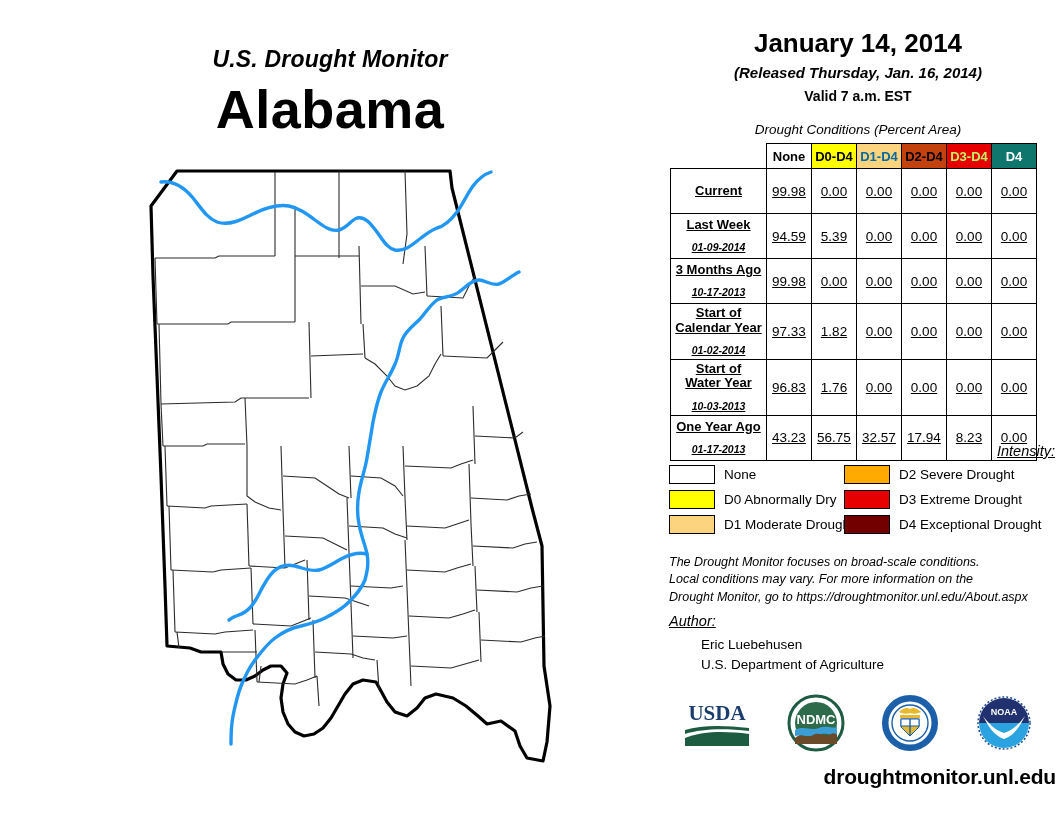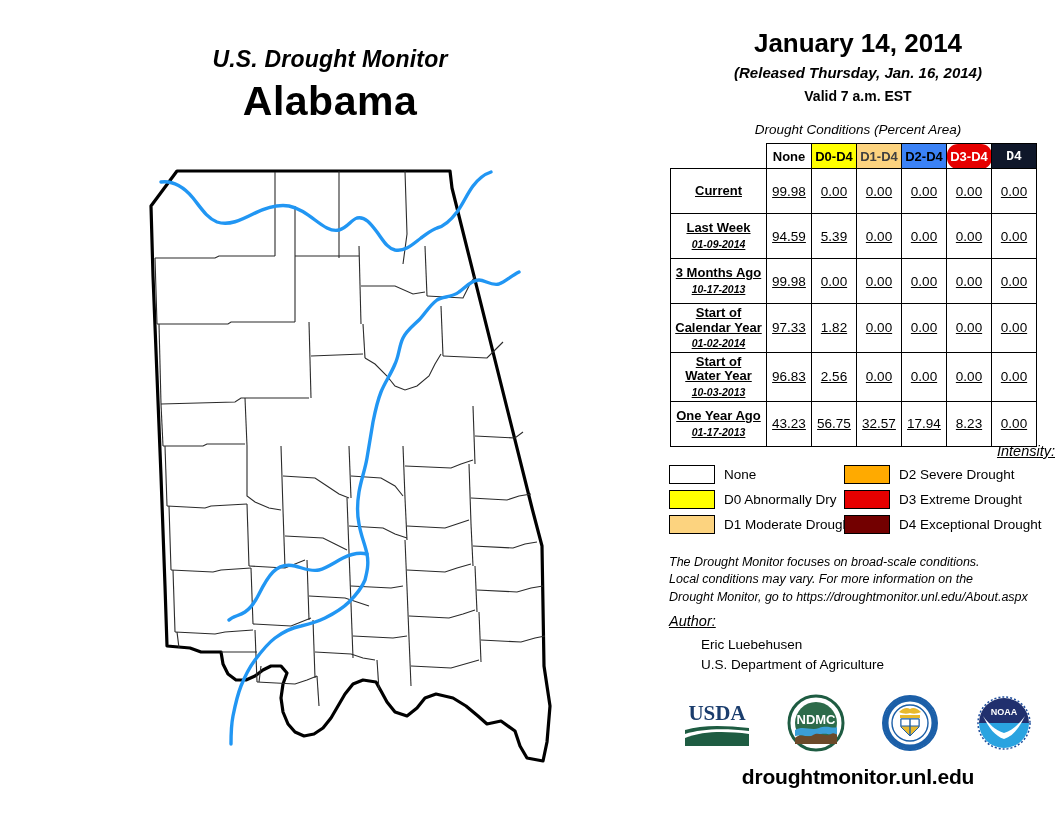--- a/index.html
+++ b/index.html
@@ -21,21 +21,21 @@
   }
   .dm-title {
     position: absolute; left: 0; top: 30px; width: 660px;
     text-align: center;
     font-size: 23px; font-weight: bold; font-style: italic;
     letter-spacing: .2px;
   }
   .state-title {
     position: absolute; left: 0; top: 62px; width: 660px;
     text-align: center;
-    font-size: 41px; font-weight: bold;
+    font-size: 54px; font-weight: bold;
     letter-spacing: .5px;
   }
   .map-wrap {
     position: absolute; left: 95px; top: 130px;
     width: 500px; height: 650px;
   }
   .map-wrap svg { display: block; width: 100%; height: 100%; }
 
   
   .right-panel {
@@ -95,21 +95,21 @@
     font-weight: bold;
     font-size: 13px;
     line-height: 1.12;
     padding: 2px 2px;
   }
   .rowlab .sub {
     display: block;
     font-size: 10.5px;
     font-weight: bold;
     font-style: italic;
-    margin-top: 3px;
+    margin-top: 10px;
   }
 
   
   .intensity-zone {
     position: absolute; left: 9px; top: 443px; width: 386px;
   }
   .intensity-title {
     font-size: 14.5px; font-style: italic; font-weight: normal;
     text-decoration: underline;
     margin-bottom: 6px;
@@ -149,21 +149,21 @@
   }
 
   
   .logos {
     position: absolute; left: 0px; top: 690px; width: 396px; height: 70px;
     display: flex; align-items: center; justify-content: center; gap: 36px;
   }
   .logo { flex: 0 0 auto; }
   .site-url {
     position: absolute; left: 0; top: 765px; width: 396px;
-    text-align: center;
+    text-align: right;
     font-size: 21px; font-weight: bold; letter-spacing: -.2px;
   }
 </style>
 </head>
 <body>
 
 <div class="page">
 
   <div class="left-panel">
 
@@ -339,24 +339,24 @@
           <col class="c-data">
             <col class="c-data">
             <col class="c-data">
             <col class="c-data">
         </colgroup>
         <thead>
           <tr>
             <th class="corner"></th>
           <th style="background: rgb(255, 255, 255); color: rgb(0, 0, 0);">None</th>
               <th style="background: rgb(255, 255, 0); color: rgb(0, 0, 0);">D0-D4</th>
-              <th style="background: rgb(252, 211, 127); color: #404040;">D1-D4</th>
-              <th style="background: #3b82f6; color: rgb(0, 0, 0);">D2-D4</th>
-              <th style="background: rgb(230, 0, 0); color: #ffffff; border-radius: 11px;">D3-D4</th>
-              <th style="background: #0f172a; color: rgb(255, 255, 255); font-family: Liberation Mono, monospace;">D4</th>
+              <th style="background: rgb(252, 211, 127); color: #0369a1;">D1-D4</th>
+              <th style="background: #c2410c; color: rgb(0, 0, 0);">D2-D4</th>
+              <th style="background: rgb(230, 0, 0); color: #bef264;">D3-D4</th>
+              <th style="background: #0f766e; color: rgb(255, 255, 255);">D4</th>
             </tr>
         </thead>
         <tbody>
             <tr>
               <td class="rowlab">Current</td>
               <td>99.98</td>
               <td>0.00</td>
               <td>0.00</td>
               <td>0.00</td>
               <td>0.00</td>
@@ -385,21 +385,21 @@
               <td>97.33</td>
               <td>1.82</td>
               <td>0.00</td>
               <td>0.00</td>
               <td>0.00</td>
               <td>0.00</td>
             </tr>
             <tr>
               <td class="rowlab">Start of<br>Water Year<span class="sub">10-03-2013</span></td>
               <td>96.83</td>
-              <td>2.56</td>
+              <td>1.76</td>
               <td>0.00</td>
               <td>0.00</td>
               <td>0.00</td>
               <td>0.00</td>
             </tr>
             <tr>
               <td class="rowlab">One Year Ago<span class="sub">01-17-2013</span></td>
               <td>43.23</td>
               <td>56.75</td>
               <td>32.57</td>

